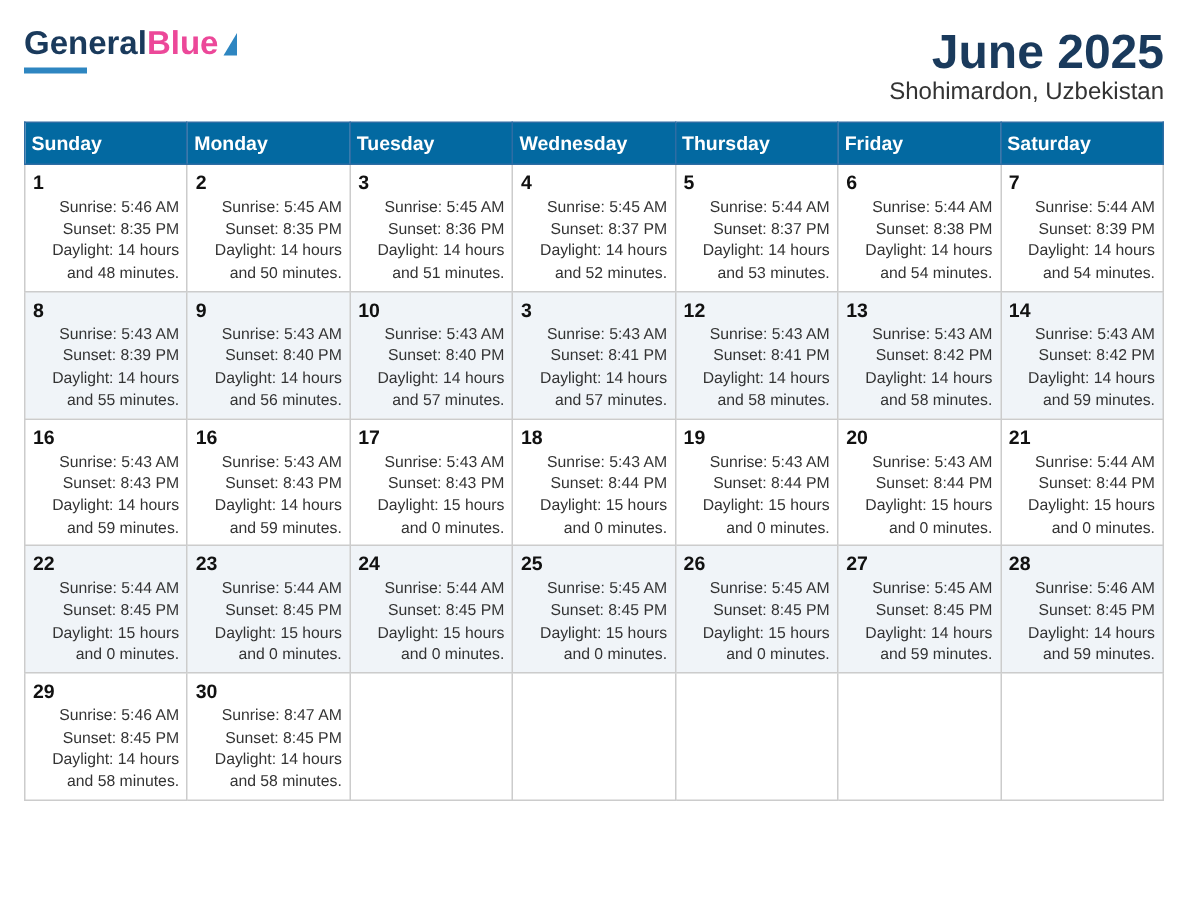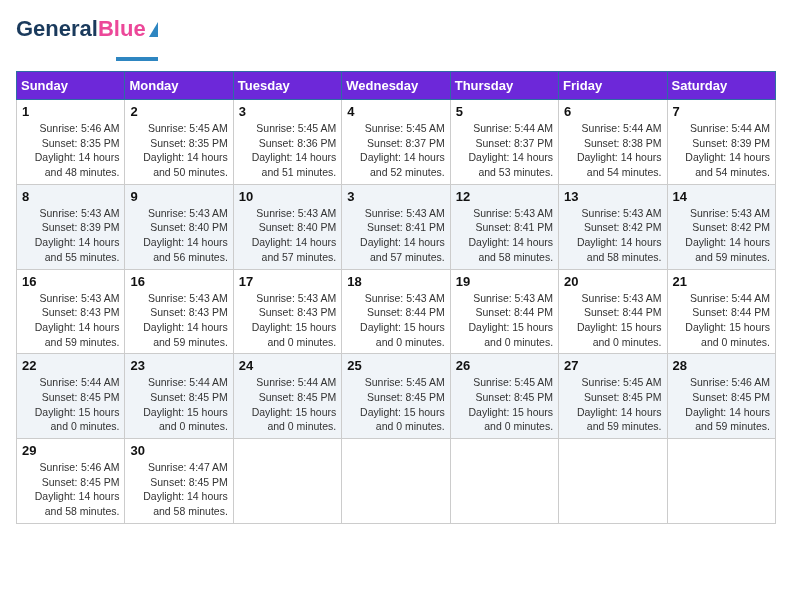--- a/index.html
+++ b/index.html
@@ -12,42 +12,41 @@
     }
     .header {
       display: flex;
       justify-content: space-between;
       align-items: flex-start;
       margin-bottom: 10px;
     }
     .logo {
       display: flex;
       flex-direction: column;
-      align-items: flex-end;
-      gap: 12px;
+      align-items: flex-start;
     }
     .title-area {
       text-align: right;
     }
     .month-title {
       font-size: 32px;
       font-weight: bold;
       color: #1a3a5c;
     }
     .location {
       font-size: 16px;
       color: #333;
     }
     table {
       width: 100%;
       border-collapse: collapse;
       font-size: 11px;
     }
     thead tr th {
-      background-color: #6d28d9;
+      background-color: #0369a1;
       color: #fff;
       padding: 6px 4px;
       text-align: left;
       font-size: 13px;
       font-weight: bold;
       border: 1px solid #2e6da4;
     }
     tbody tr td {
       border: 1px solid #ccc;
       vertical-align: top;
@@ -83,20 +82,24 @@
 
 <div class="header">
   <div class="logo">
     <div style="display:flex; align-items:center;">
       <span style="font-size:22px; font-weight:bold; color:#1a3a5c;">General</span>
       <span style="font-size:22px; font-weight:bold; color:#ec4899;">Blue</span>
       <span style="display:inline-block; margin-left:3px; width:0; height:0; border-left:9px solid transparent; border-right:0px solid transparent; border-bottom:15px solid #2e86c1; vertical-align:middle;"></span>
     </div>
     <div style="width:42px; height:4px; background:#2e86c1; margin-top:3px;"></div>
   </div>
+  <div class="title-area">
+    <div class="month-title">June 2025</div>
+    <div class="location">Shohimardon, Uzbekistan</div>
+  </div>
 </div>
 
 <table>
   <thead>
     <tr>
     <th>Sunday</th>
         <th>Monday</th>
         <th>Tuesday</th>
         <th>Wednesday</th>
         <th>Thursday</th>
@@ -342,21 +345,21 @@
           <span class="day-num">29</span>
 <div class="day-info">
   <span>Sunrise: 5:46 AM</span><br>
   <span>Sunset: 8:45 PM</span><br>
   <span>Daylight: 14 hours and 58 minutes.</span>
 </div>
         </td>
         <td>
           <span class="day-num">30</span>
 <div class="day-info">
-  <span>Sunrise: 4:47 AM</span><br>
+  <span>Sunrise: 8:47 AM</span><br>
   <span>Sunset: 8:45 PM</span><br>
   <span>Daylight: 14 hours and 58 minutes.</span>
 </div>
         </td>
         <td class="empty"></td>
         <td class="empty"></td>
         <td class="empty"></td>
         <td class="empty"></td>
         <td class="empty"></td>
       </tr>

